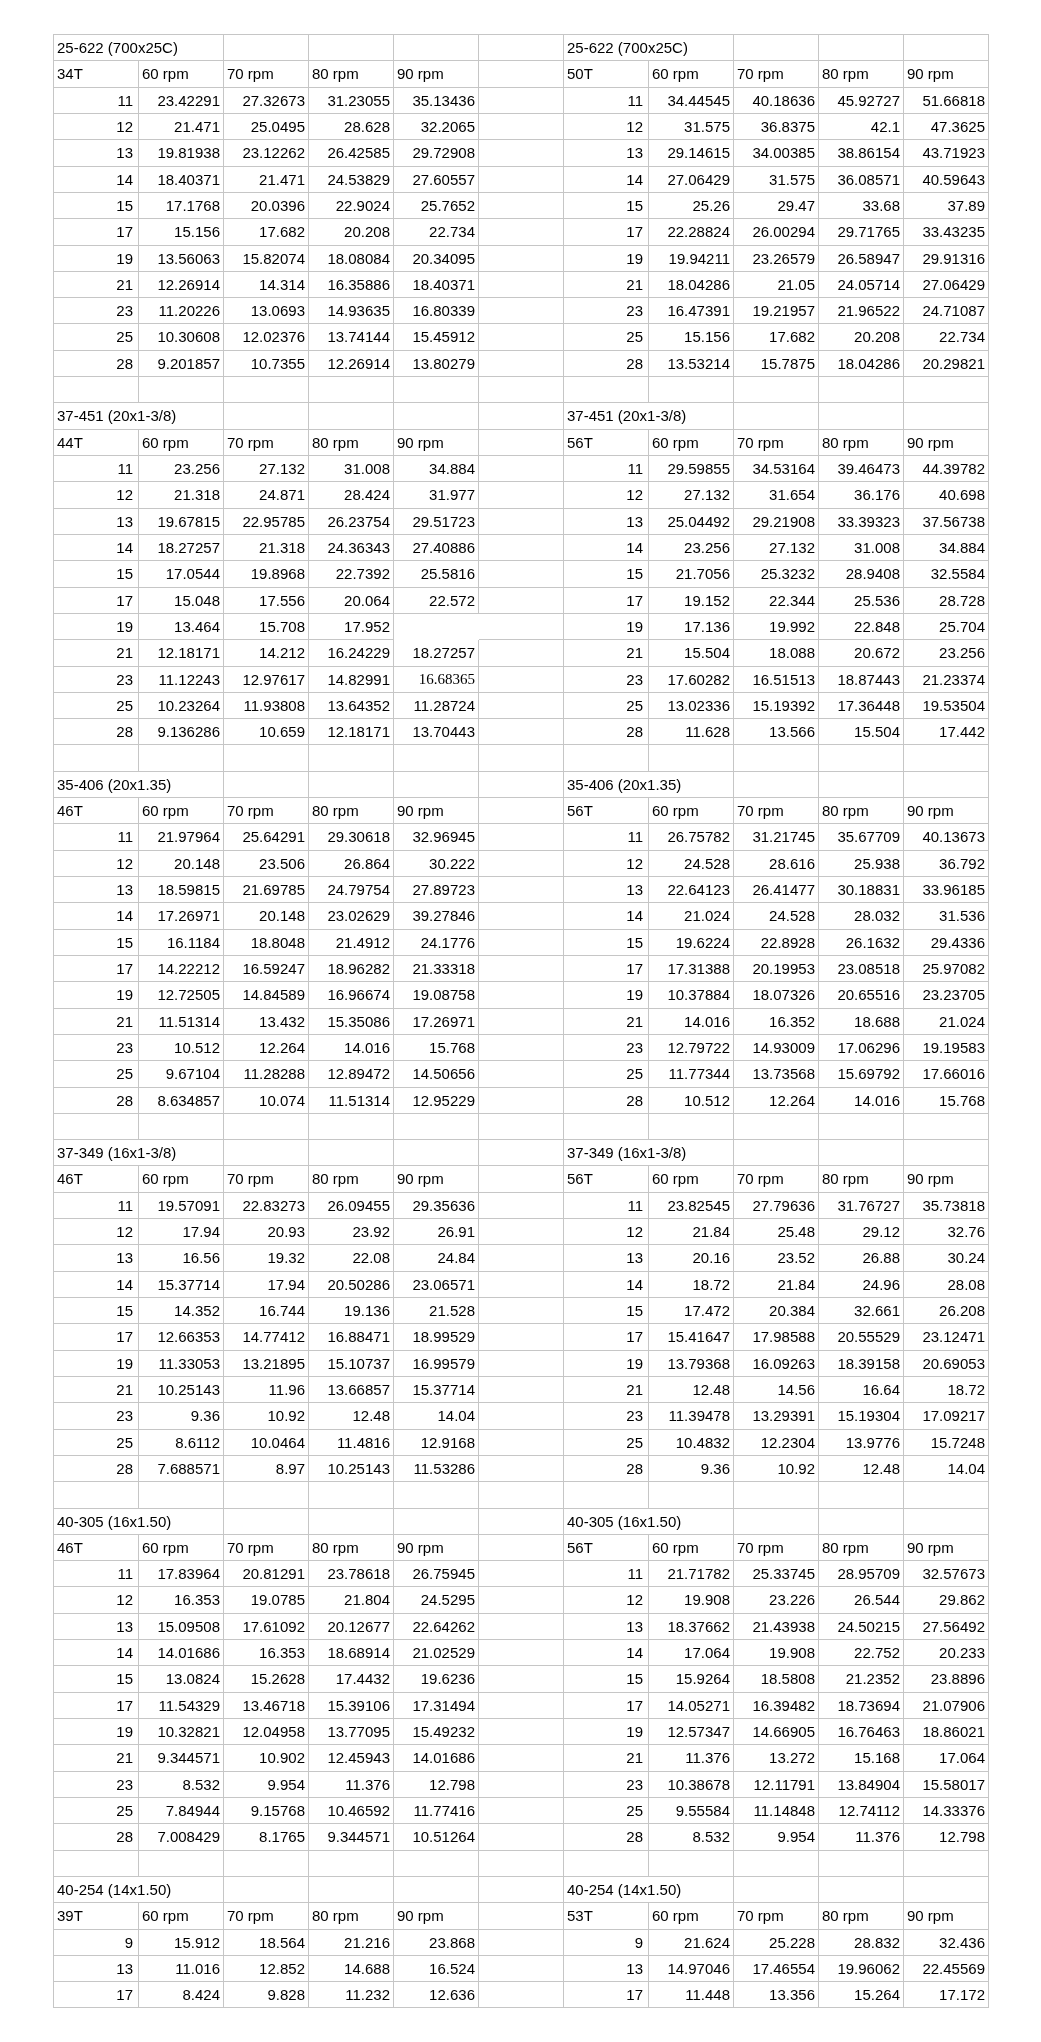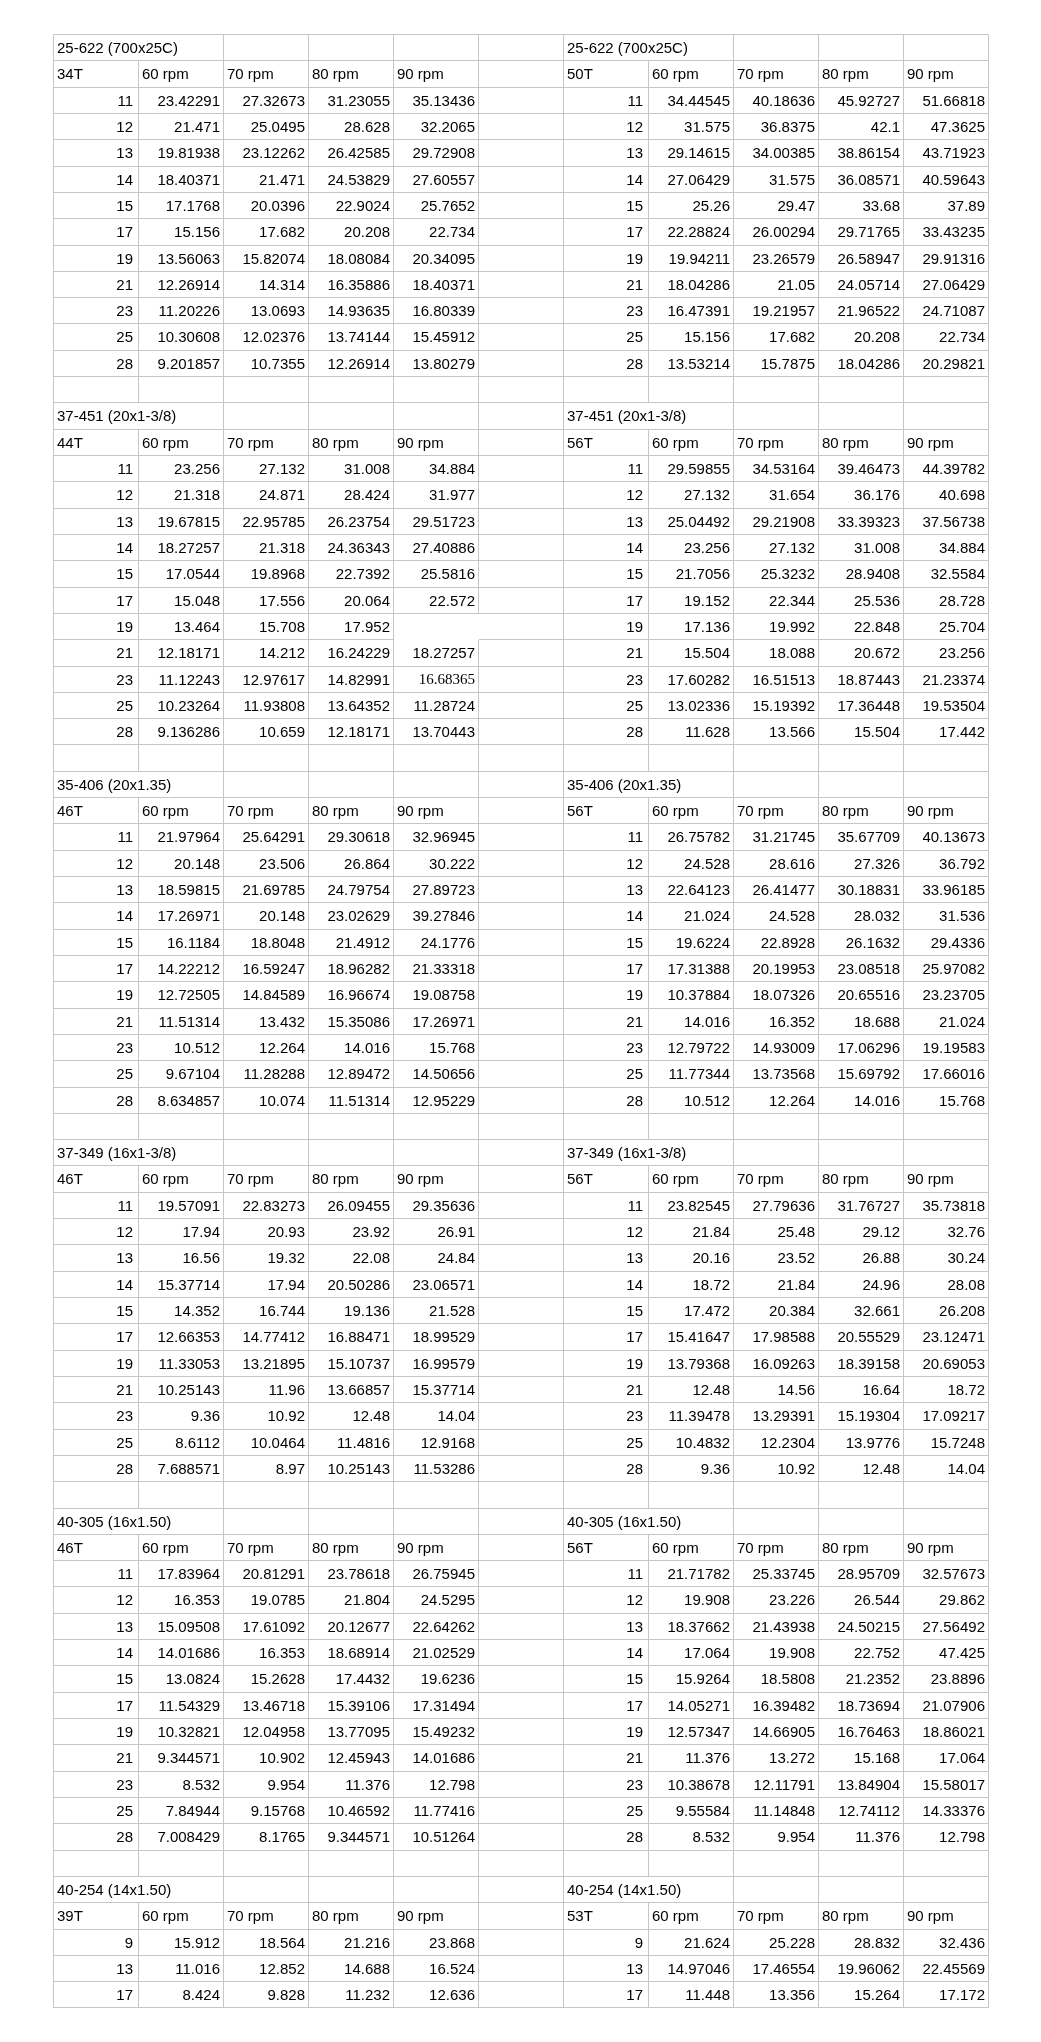--- a/index.html
+++ b/index.html
@@ -377,21 +377,21 @@
       <div class="c num" style="grid-area: 31 / 11;">40.13673</div>
       <div class="c num teeth" style="grid-area: 32 / 1;">12</div>
       <div class="c num" style="grid-area: 32 / 2;">20.148</div>
       <div class="c num" style="grid-area: 32 / 3;">23.506</div>
       <div class="c num" style="grid-area: 32 / 4;">26.864</div>
       <div class="c num" style="grid-area: 32 / 5;">30.222</div>
       <div class="c" style="grid-area: 32 / 6;"></div>
       <div class="c num teeth" style="grid-area: 32 / 7;">12</div>
       <div class="c num" style="grid-area: 32 / 8;">24.528</div>
       <div class="c num" style="grid-area: 32 / 9;">28.616</div>
-      <div class="c num" style="grid-area: 32 / 10;">27.326</div>
+      <div class="c num" style="grid-area: 32 / 10;">25.938</div>
       <div class="c num" style="grid-area: 32 / 11;">36.792</div>
       <div class="c num teeth" style="grid-area: 33 / 1;">13</div>
       <div class="c num" style="grid-area: 33 / 2;">18.59815</div>
       <div class="c num" style="grid-area: 33 / 3;">21.69785</div>
       <div class="c num" style="grid-area: 33 / 4;">24.79754</div>
       <div class="c num" style="grid-area: 33 / 5;">27.89723</div>
       <div class="c" style="grid-area: 33 / 6;"></div>
       <div class="c num teeth" style="grid-area: 33 / 7;">13</div>
       <div class="c num" style="grid-area: 33 / 8;">22.64123</div>
       <div class="c num" style="grid-area: 33 / 9;">26.41477</div>
@@ -704,21 +704,21 @@
       <div class="c num teeth" style="grid-area: 62 / 1;">14</div>
       <div class="c num" style="grid-area: 62 / 2;">14.01686</div>
       <div class="c num" style="grid-area: 62 / 3;">16.353</div>
       <div class="c num" style="grid-area: 62 / 4;">18.68914</div>
       <div class="c num" style="grid-area: 62 / 5;">21.02529</div>
       <div class="c" style="grid-area: 62 / 6;"></div>
       <div class="c num teeth" style="grid-area: 62 / 7;">14</div>
       <div class="c num" style="grid-area: 62 / 8;">17.064</div>
       <div class="c num" style="grid-area: 62 / 9;">19.908</div>
       <div class="c num" style="grid-area: 62 / 10;">22.752</div>
-      <div class="c num" style="grid-area: 62 / 11;">47.425</div>
+      <div class="c num" style="grid-area: 62 / 11;">20.233</div>
       <div class="c num teeth" style="grid-area: 63 / 1;">15</div>
       <div class="c num" style="grid-area: 63 / 2;">13.0824</div>
       <div class="c num" style="grid-area: 63 / 3;">15.2628</div>
       <div class="c num" style="grid-area: 63 / 4;">17.4432</div>
       <div class="c num" style="grid-area: 63 / 5;">19.6236</div>
       <div class="c" style="grid-area: 63 / 6;"></div>
       <div class="c num teeth" style="grid-area: 63 / 7;">15</div>
       <div class="c num" style="grid-area: 63 / 8;">15.9264</div>
       <div class="c num" style="grid-area: 63 / 9;">18.5808</div>
       <div class="c num" style="grid-area: 63 / 10;">21.2352</div>

